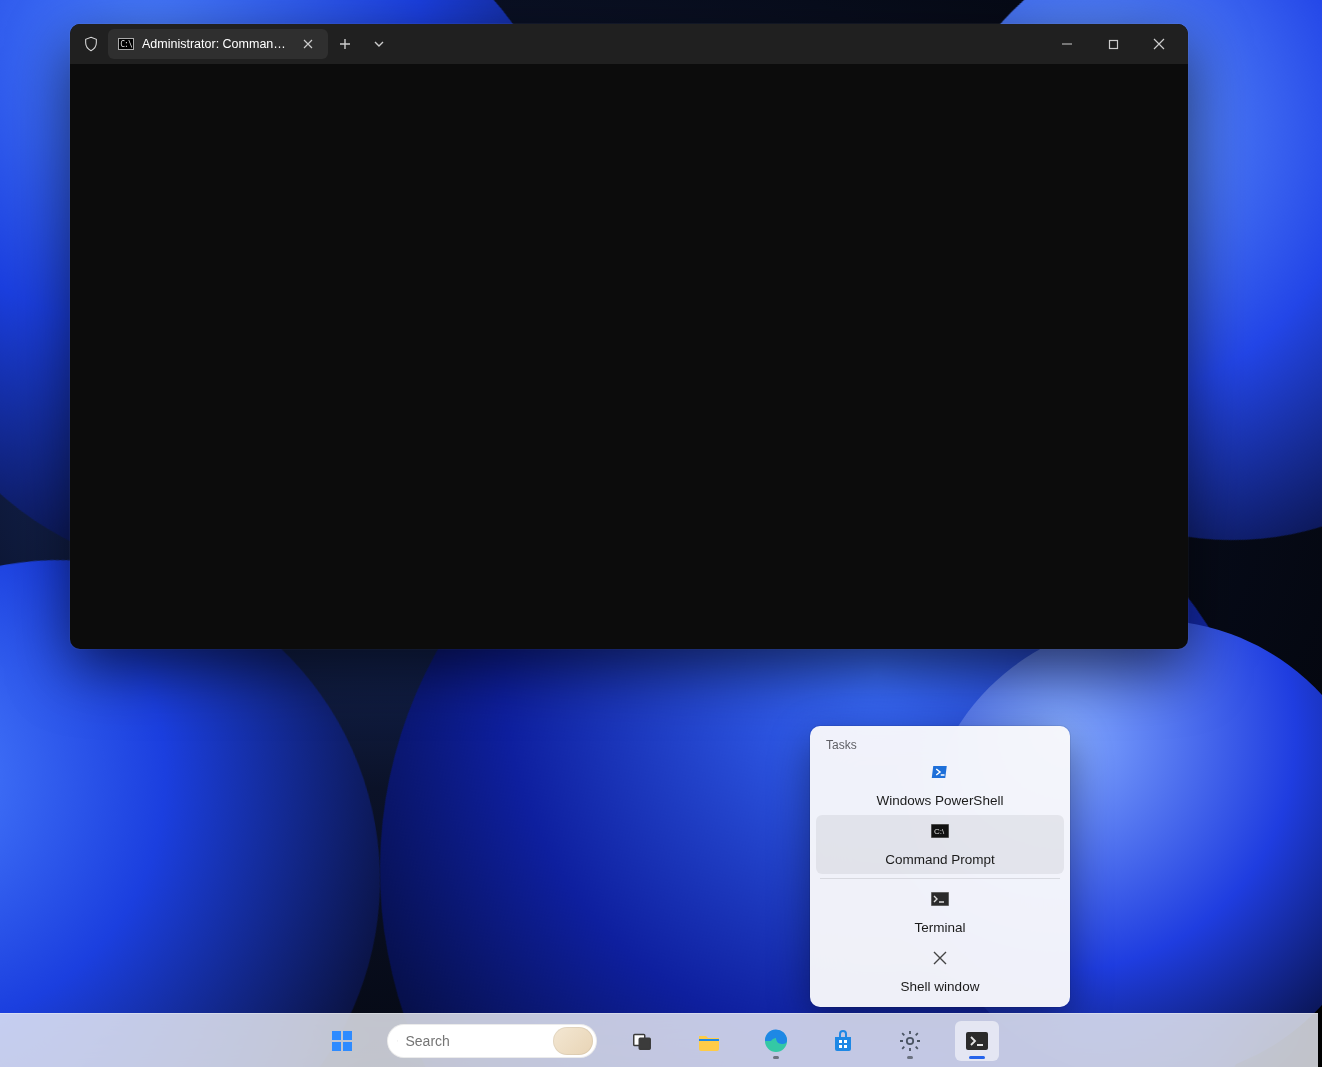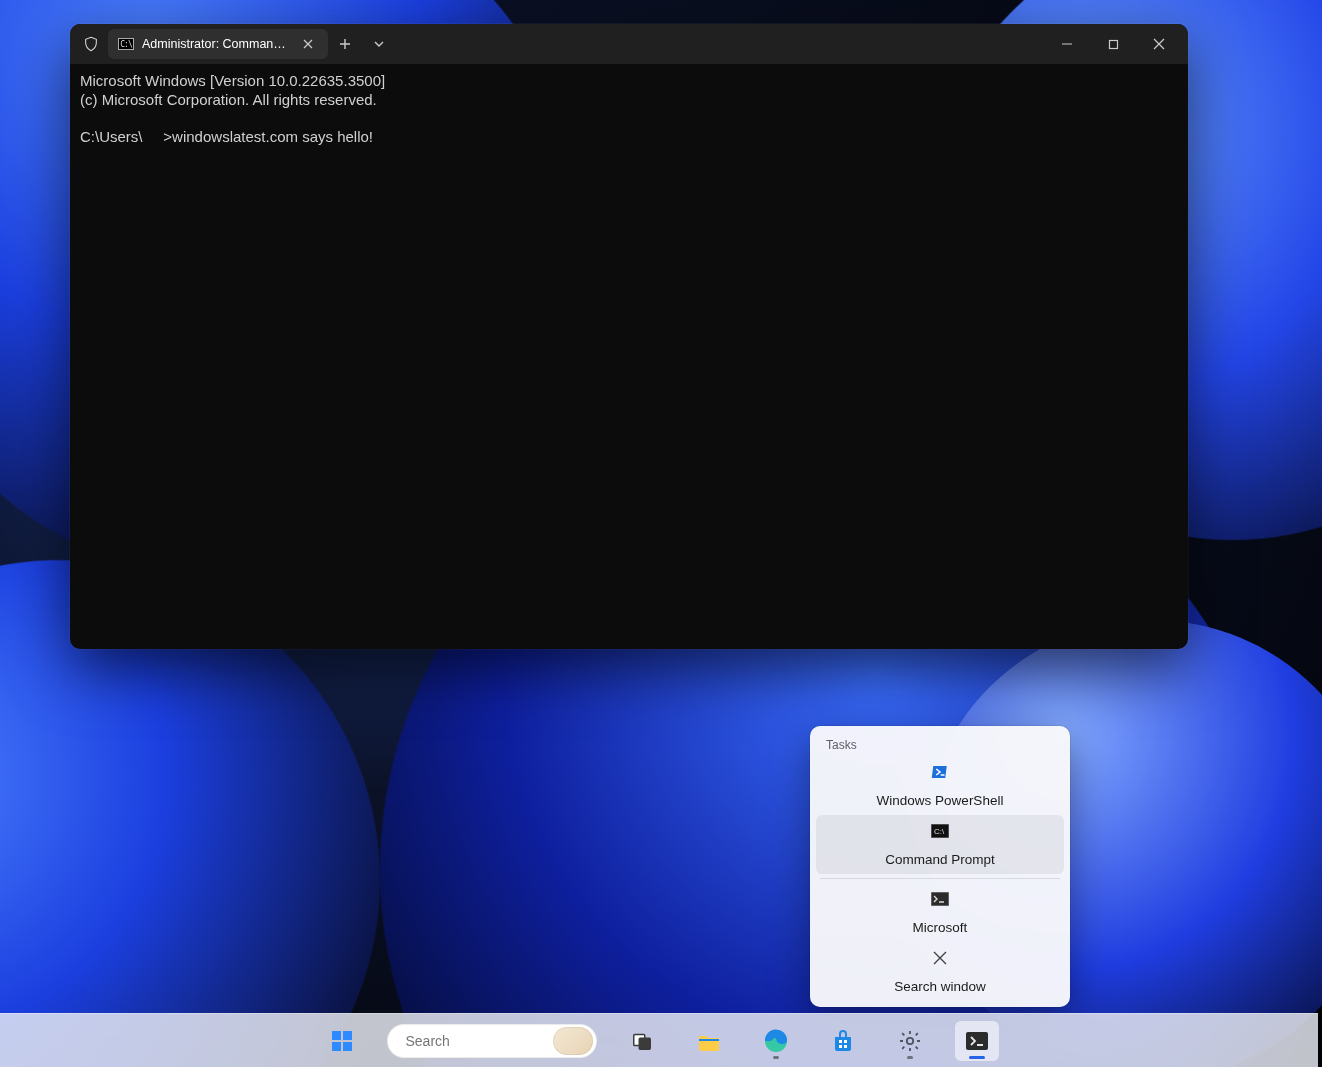--- a/index.html
+++ b/index.html
@@ -143,24 +143,20 @@
       <svg width="11" height="11" viewBox="0 0 11 11" stroke="#ccc" stroke-width="1.2" fill="none">
           <rect x="1.5" y="1.5" width="8" height="8"></rect>
         </svg>
     </div>
     <div class="winctl close">
       <svg width="12" height="12" viewBox="0 0 12 12" stroke="#ccc" stroke-width="1.2">
           <path d="M1 1l10 10M11 1L1 11"></path>
         </svg>
     </div>
   </div>
-  <div class="term-body"><span>Microsoft Windows [Version 10.0.22635.3500]</span>
-<span>(c) Microsoft Corporation. All rights reserved.</span>
-<span></span>
-<span>C:\Users\‎     &gt;windowslatest.com says hello!</span></div>
 </div>
 
 <div class="jumplist">
   <div class="jl-header">Tasks</div>
 
   <div class="jl-item">
     <span class="jl-icon">
       <svg width="18" height="18" viewBox="0 0 24 24">
           <path fill="#1e6fd9" d="M3 4h18l-2 16H1z"></path>
           <path stroke="#fff" stroke-width="2" fill="none" d="M7 8l5 4-5 4M13 16h5"></path>
@@ -182,31 +178,31 @@
 
   <div class="jl-sep"></div>
 
   <div class="jl-item">
     <span class="jl-icon">
       <svg width="18" height="14" viewBox="0 0 18 14">
           <rect width="18" height="14" fill="#2b2b2b" stroke="#999"></rect>
           <path stroke="#ddd" stroke-width="1.4" fill="none" d="M3 4l3 3-3 3M8 10h5"></path>
         </svg>
     </span>
-    <span>Microsoft</span>
+    <span>Terminal</span>
   </div>
 
 
   <div class="jl-item">
     <span class="jl-icon">
       <svg width="14" height="14" viewBox="0 0 14 14" stroke="#444" stroke-width="1.4">
           <path d="M1 1l12 12M13 1L1 13"></path>
         </svg>
     </span>
-    <span>Search window</span>
+    <span>Shell window</span>
   </div>
 </div>
 
 <div class="taskbar">
   <div class="tb-btn">
     <svg width="24" height="24" viewBox="0 0 24 24">
       <rect x="2" y="2" width="9" height="9" fill="#2e8bff"></rect>
         <rect x="13" y="2" width="9" height="9" fill="#2e8bff"></rect>
       <rect x="2" y="13" width="9" height="9" fill="#2e8bff"></rect>
         <rect x="13" y="13" width="9" height="9" fill="#2e8bff"></rect>

